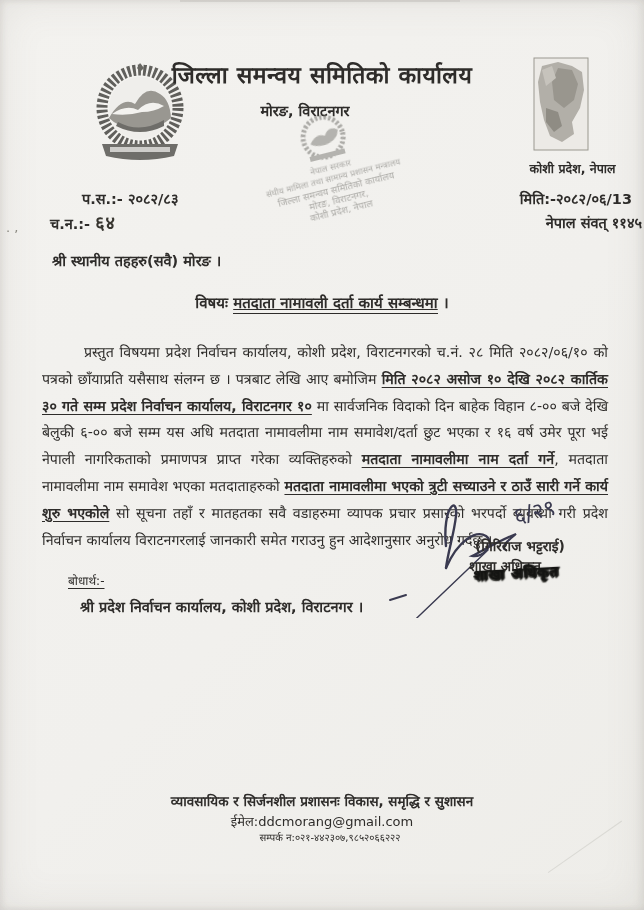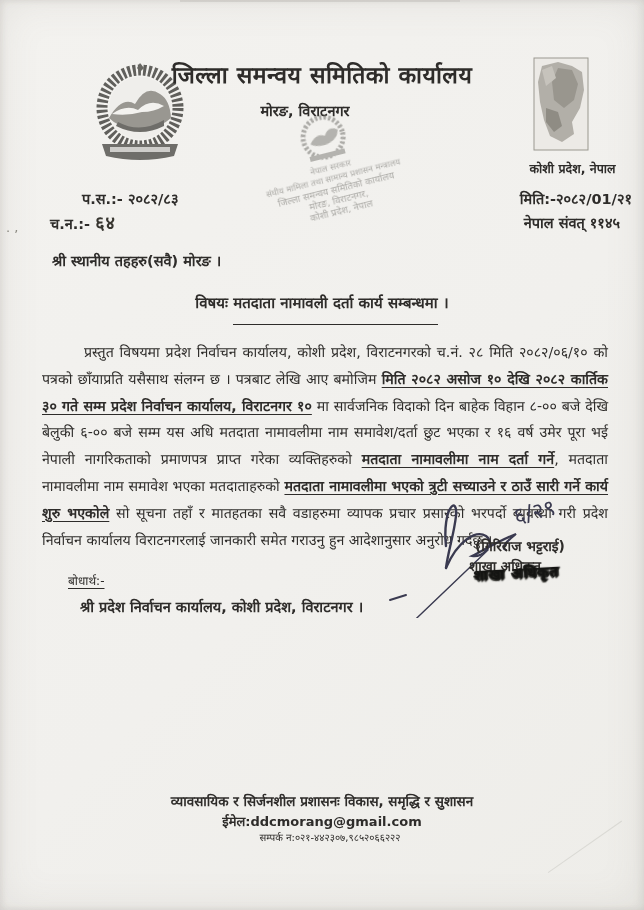--- a/index.html
+++ b/index.html
@@ -25,47 +25,47 @@
     transform:rotate(-14deg);opacity:.55;color:#72716c;text-align:center;
     filter:blur(.3px);
   }
   .round-stamp .st-line{font-size:8.5px;line-height:11px;white-space:nowrap;}
   .round-stamp .st-line.big{font-size:9.5px;}
   
   .ref-line{left:50px;top:188px;font-size:14.5px;font-weight:bold;margin-left:32px;}
   .dispatch-line{left:50px;top:210px;font-size:14.5px;font-weight:bold;}
   .dispatch-value{font-size:18px;letter-spacing:1px;color:#37352f;}
   .date-line{left:430px;top:188px;width:202px;text-align:right;font-size:14.5px;font-weight:bold;}
-  .samvat-line{left:430px;top:212px;width:190px;text-align:right;font-size:14.5px;font-weight:bold;}
+  .samvat-line{left:452px;top:212px;width:190px;text-align:right;font-size:14.5px;font-weight:bold;}
   .margin-dots{left:6px;top:220px;font-size:13px;color:#8a8880;}
   
   .addressee{left:52px;top:250px;font-size:14.5px;font-weight:bold;}
   .subject{left:0;top:292px;width:644px;text-align:center;font-size:15px;font-weight:bold;}
-  .subject .u{border-bottom:1.4px solid #2e2c2a;padding-bottom:12px;}
+  .subject .u{border-bottom:1.4px solid #2e2c2a;padding-bottom:1px;text-decoration:underline;}
   .body-par{
     left:42px;top:339px;width:566px;
     font-size:14.2px;line-height:26.8px;text-align:justify;text-indent:42px;
   }
   .body-par .seg-bu{font-weight:bold;text-decoration:underline;text-underline-offset:3px;}
   
   .sig-svg{left:388px;top:488px;width:200px;height:130px;}
   .sig-name{left:430px;top:536px;width:180px;text-align:center;font-size:13.8px;font-weight:bold;}
   .sig-designation{left:430px;top:557px;width:150px;text-align:center;font-size:13.5px;font-weight:bold;}
   .stamp-smudge{
     left:474px;top:562px;width:120px;font-size:14px;font-weight:800;color:#141412;
     transform:rotate(-3deg);letter-spacing:1.5px;white-space:nowrap;
     filter:blur(.7px);
     text-shadow:1px 1px 0 #1b1b18,-1px 0 0 #22221f,0 2px 1px #2a2a26,2px 0 1px #1b1b18;
   }
   
   .cc-label{left:68px;top:572px;font-size:12px;font-weight:normal;text-decoration:underline;text-underline-offset:3px;}
   .cc-recipient{left:80px;top:596px;font-size:14.5px;font-weight:bold;}
   
   .footer-motto{left:0;top:792px;width:644px;text-align:center;font-size:13.5px;font-weight:bold;}
-  .footer-email{left:0;top:812px;width:644px;text-align:center;font-size:13px;font-weight:bold;}
+  .footer-email{left:0;top:812px;width:644px;text-align:center;font-size:13px;}
   .footer-contact{left:0;top:830px;width:644px;text-align:center;font-size:10px;margin-left:8px;}
   
   .fold{left:560px;top:840px;width:90px;height:70px;border-top:1px solid rgba(130,125,115,.18);transform:rotate(-35deg);}
   .topline{left:180px;top:0px;width:280px;height:2px;background:rgba(120,115,105,.15);}
 </style>
 </head>
 <body>
 
 <div class="paper">
 
@@ -107,21 +107,21 @@
     <div class="st-line big">जिल्ला समन्वय समितिको कार्यालय</div>
     <div class="st-line big">मोरङ, विराटनगर,</div>
     <div class="st-line big">कोशी प्रदेश, नेपाल</div>
   </div>
 
   <div class="abs ref-line">प.स.:- २०८२/८३</div>
   <div class="abs dispatch-line">
     <span>च.न.:-</span>
     <span class="dispatch-value">६४</span>
   </div>
-  <div class="abs date-line">मिति:-२०८२/01/२१</div>
+  <div class="abs date-line">मिति:-२०८२/०६/13</div>
   <div class="abs samvat-line">नेपाल संवत् ११४५</div>
   <div class="abs margin-dots">.&nbsp;,</div>
 
   <div class="abs addressee">श्री स्थानीय तहहरु(सवै) मोरङ ।</div>
 
   <div class="abs subject">
     <span>विषयः </span><span class="u">मतदाता नामावली दर्ता कार्य सम्बन्धमा</span><span> ।</span>
   </div>
 
   <div class="abs body-par"><span>प्रस्तुत विषयमा प्रदेश निर्वाचन कार्यालय, कोशी प्रदेश, विराटनगरको च.नं. २८ मिति २०८२/०६/१० को पत्रको छाँयाप्रति यसैसाथ संलग्न छ । पत्रबाट लेखि आए बमोजिम </span><span class="seg-bu">मिति २०८२ असोज १० देखि २०८२ कार्तिक ३० गते सम्म प्रदेश निर्वाचन कार्यालय, विराटनगर १०</span><span> मा सार्वजनिक विदाको दिन बाहेक विहान ८-०० बजे देखि बेलुकी ६-०० बजे सम्म यस अधि मतदाता नामावलीमा नाम समावेश/दर्ता छुट भएका र १६ वर्ष उमेर पूरा भई नेपाली नागरिकताको प्रमाणपत्र प्राप्त गरेका व्यक्तिहरुको </span><span class="seg-bu">मतदाता नामावलीमा नाम दर्ता गर्ने</span><span>, मतदाता नामावलीमा नाम समावेश भएका मतदाताहरुको </span><span class="seg-bu">मतदाता नामावलीमा भएको त्रुटी सच्याउने र ठाउँ सारी गर्ने कार्य शुरु भएकोले</span><span> सो सूचना तहाँ र मातहतका सवै वडाहरुमा व्यापक प्रचार प्रसारको भरपर्दो व्यवस्था गरी प्रदेश निर्वाचन कार्यालय विराटनगरलाई जानकारी समेत गराउनु हुन आदेशानुसार अनुरोध गर्दछु ।</span></div>

